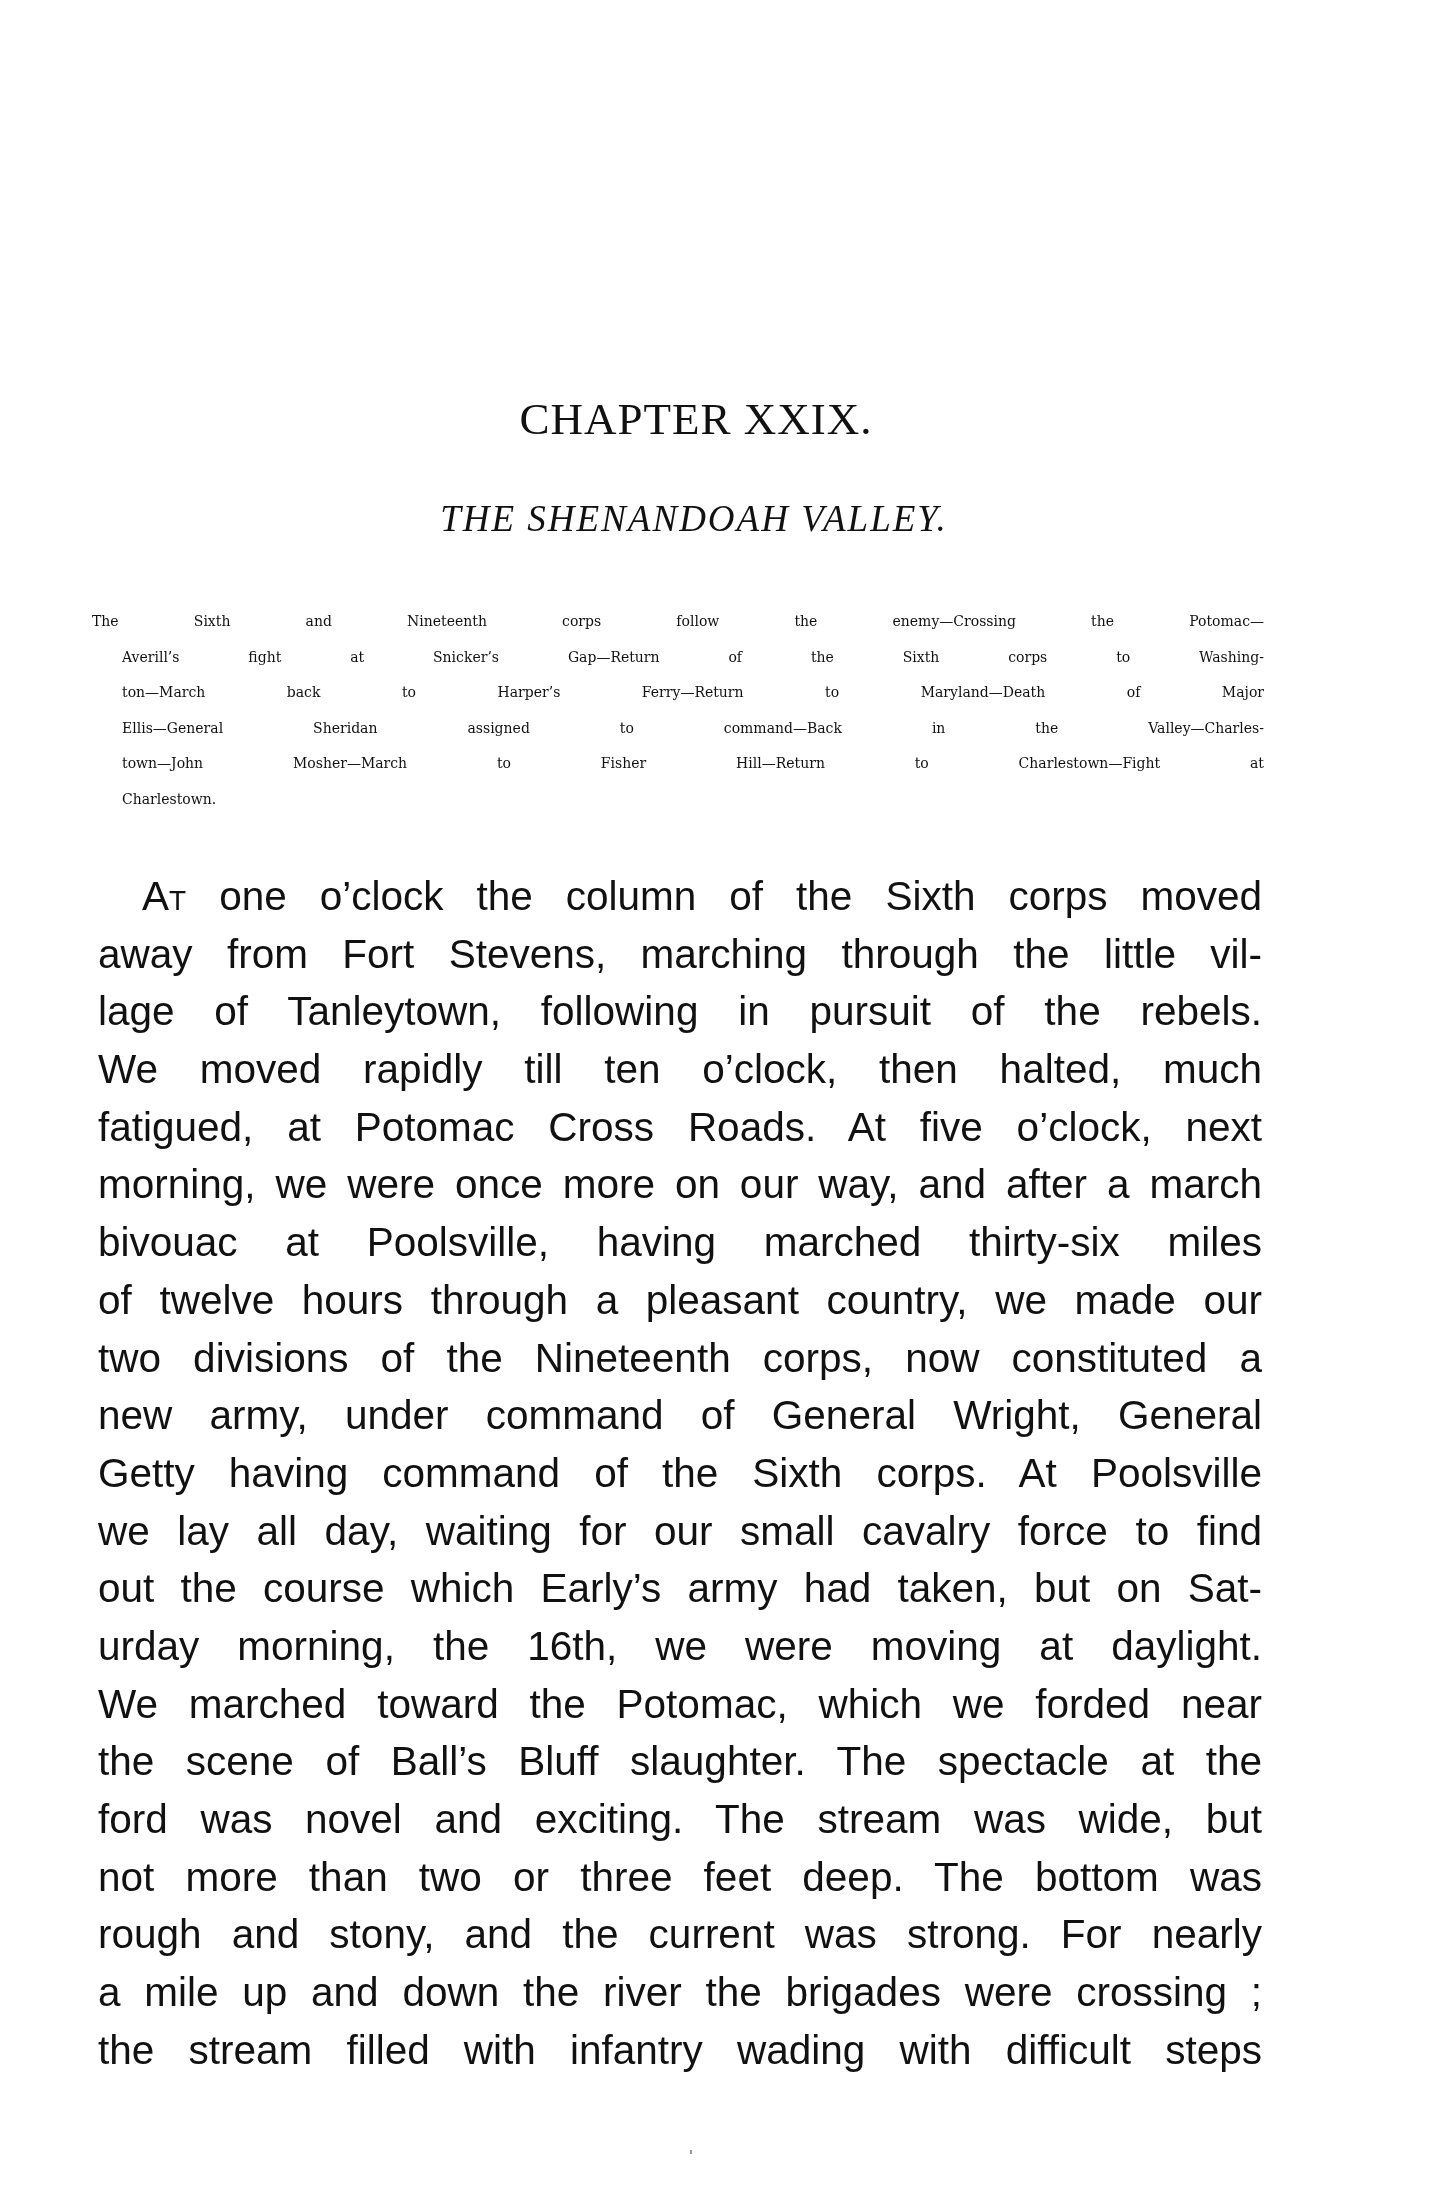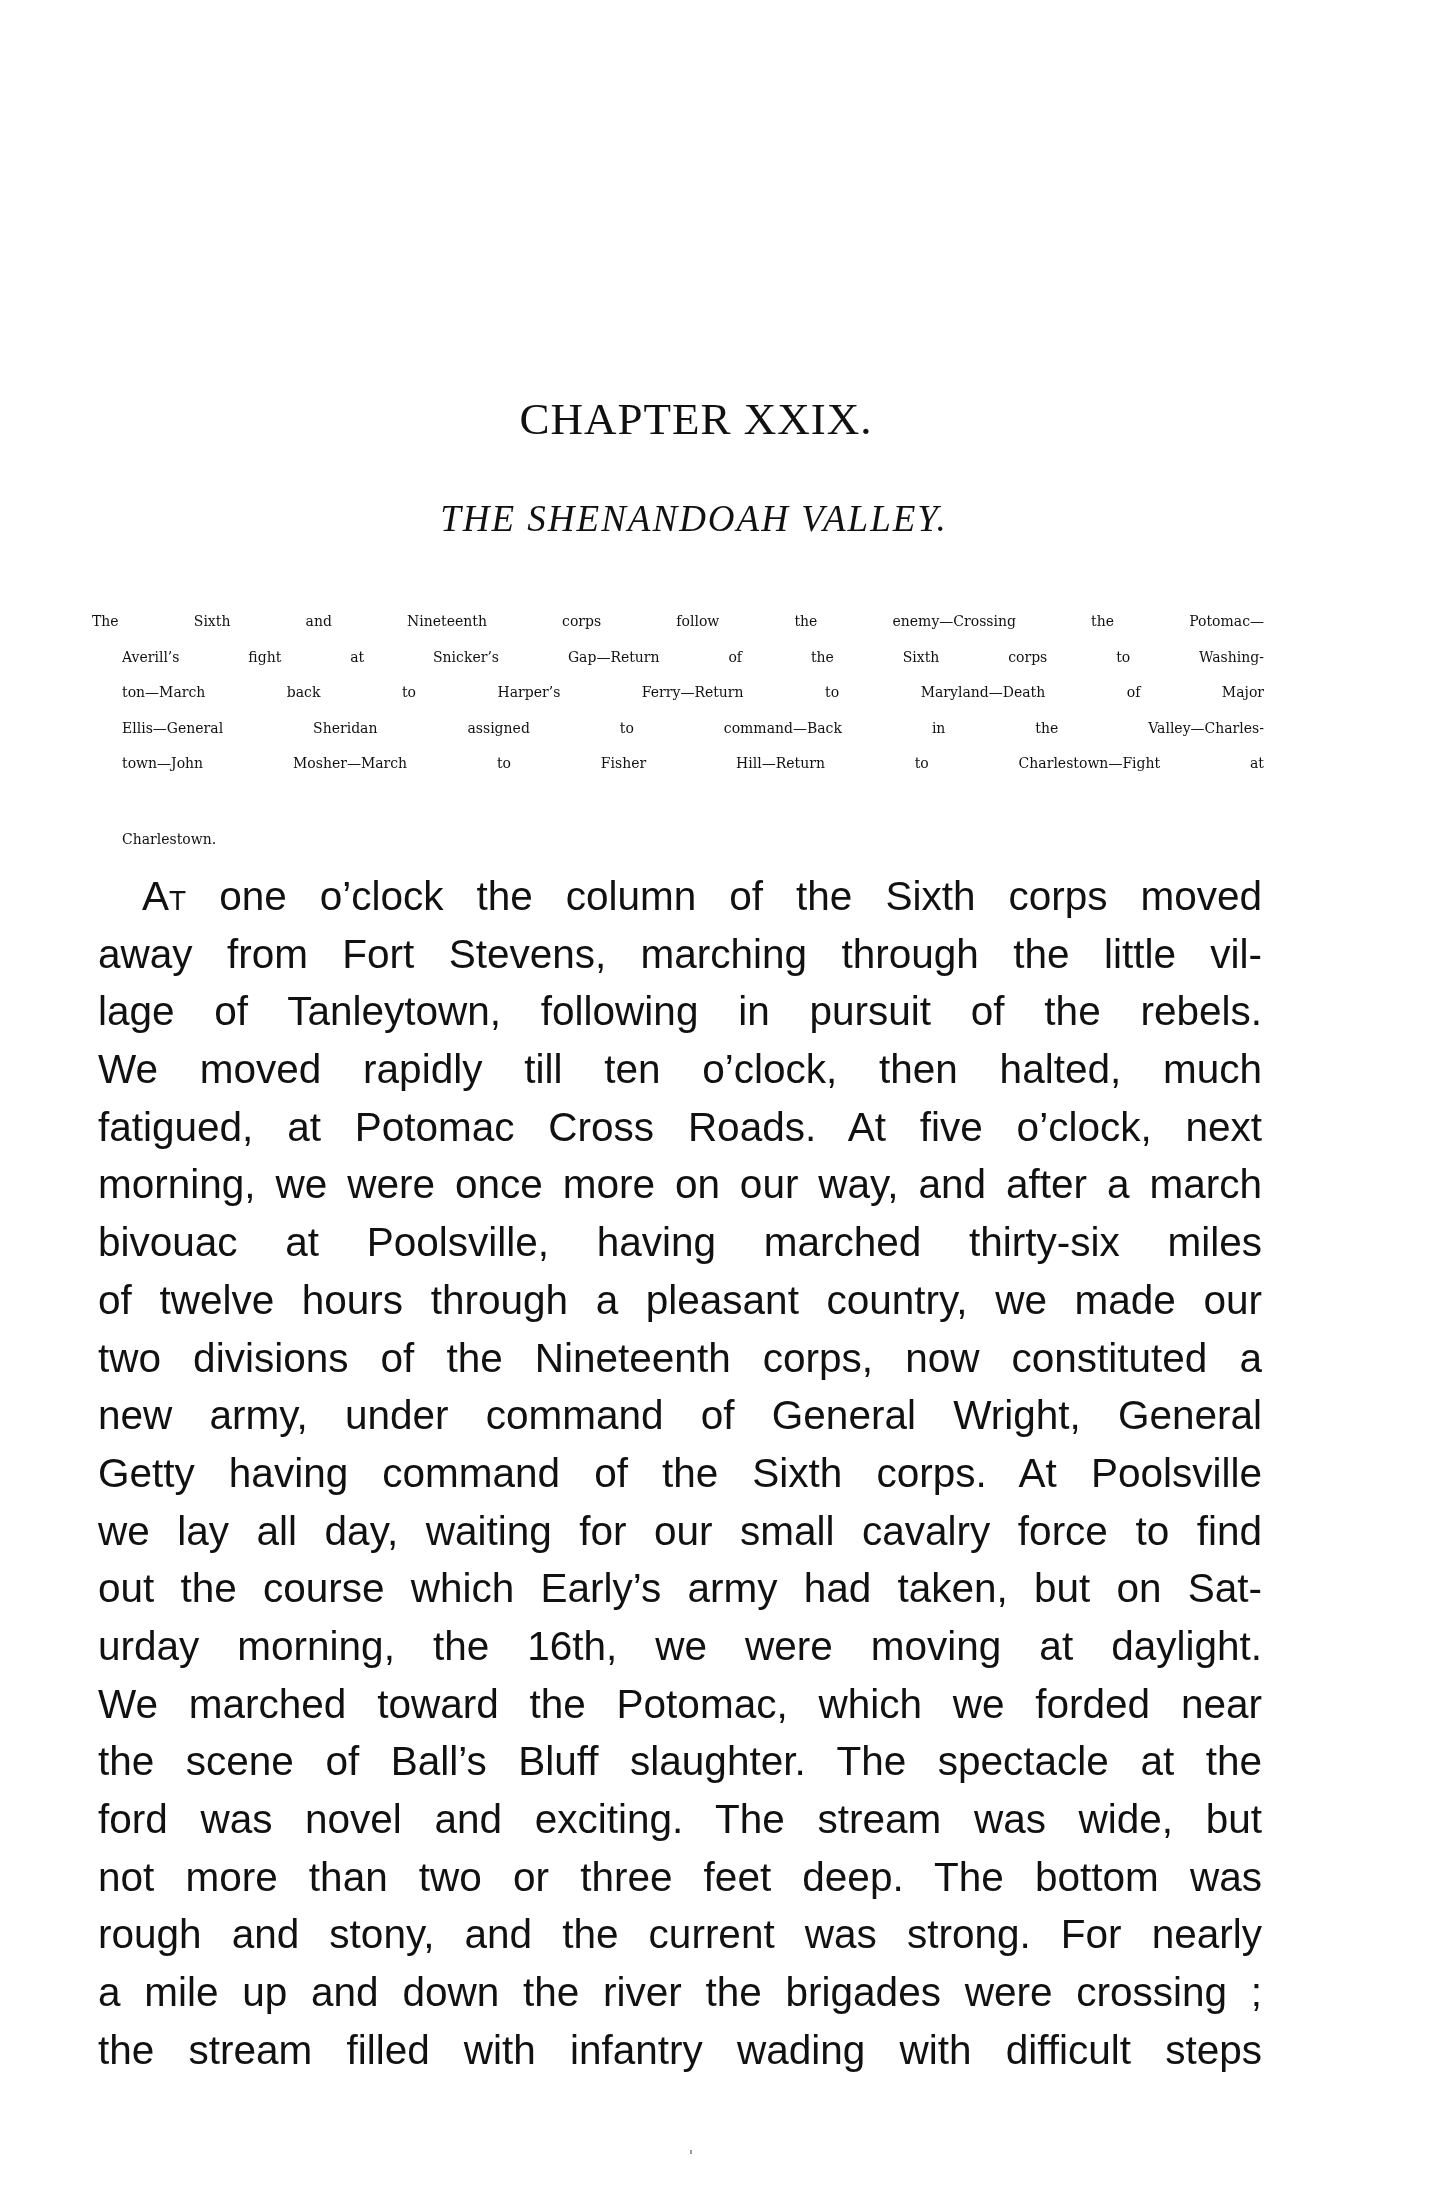--- a/index.html
+++ b/index.html
@@ -17,21 +17,21 @@
       position: absolute; top: 497px; left: 0; width: 1432px; text-align: center;
       font-family: "Liberation Serif", serif; font-style: italic; font-size: 37px;
       letter-spacing: 2px; transform: translateX(-22px);
     }
     .synopsis {
       position: absolute; top: 604px; left: 92px; width: 1172px;
       font-family: "DejaVu Serif", serif; font-size: 14px; line-height: 35.5px;
     }
     .syn-line { display: block; white-space: nowrap; text-align: justify; text-align-last: justify; height: 35.5px; }
     .syn-line.indent { padding-left: 30px; }
-    .syn-line.last { text-align-last: left; margin-top: 40px; }
+    .syn-line.last { text-align-last: left; }
     .body-text {
       position: absolute; top: 868px; left: 98px; width: 1164px;
       font-family: Liberation Sans, sans-serif; font-size: 40.5px; line-height: 57.7px;
     }
     .body-line { display: block; white-space: nowrap; text-align: justify; text-align-last: justify; height: 57.7px; }
     .smallcaps { font-variant: small-caps; }
     .page-speck { position: absolute; left: 690px; top: 2150px; width: 2px; height: 4px; background: #999; }
   </style>
 </head>
 <body>

